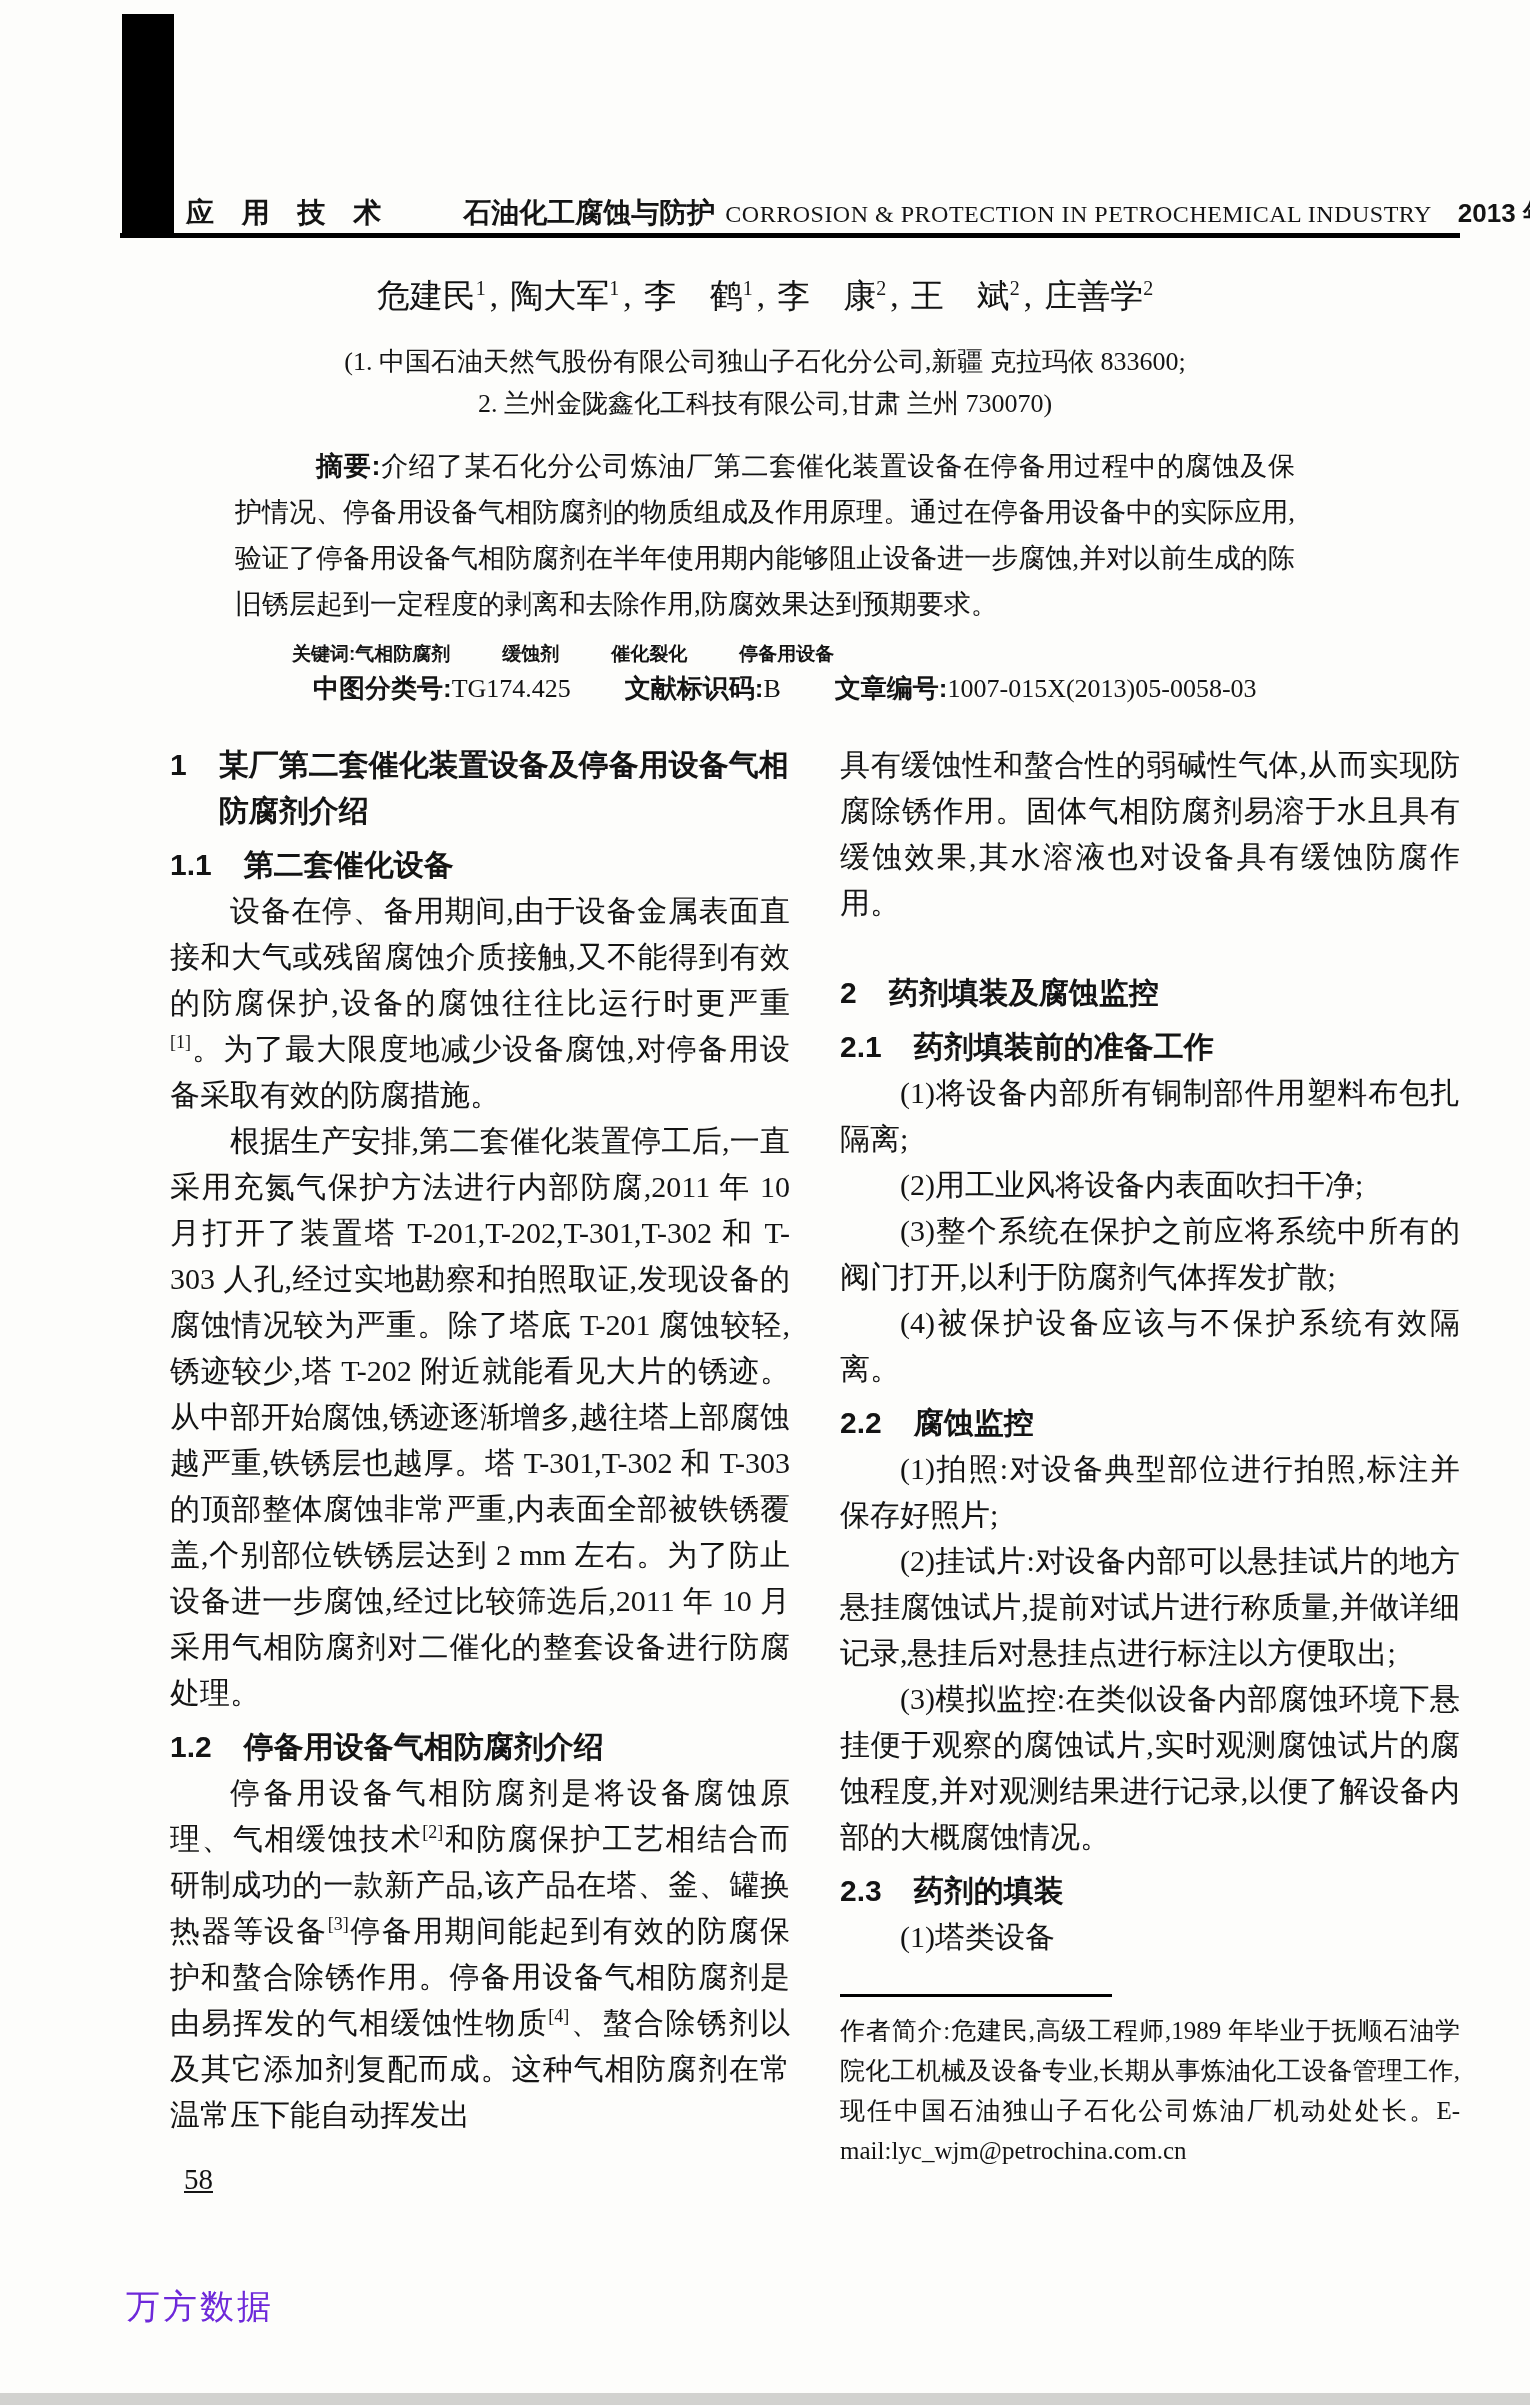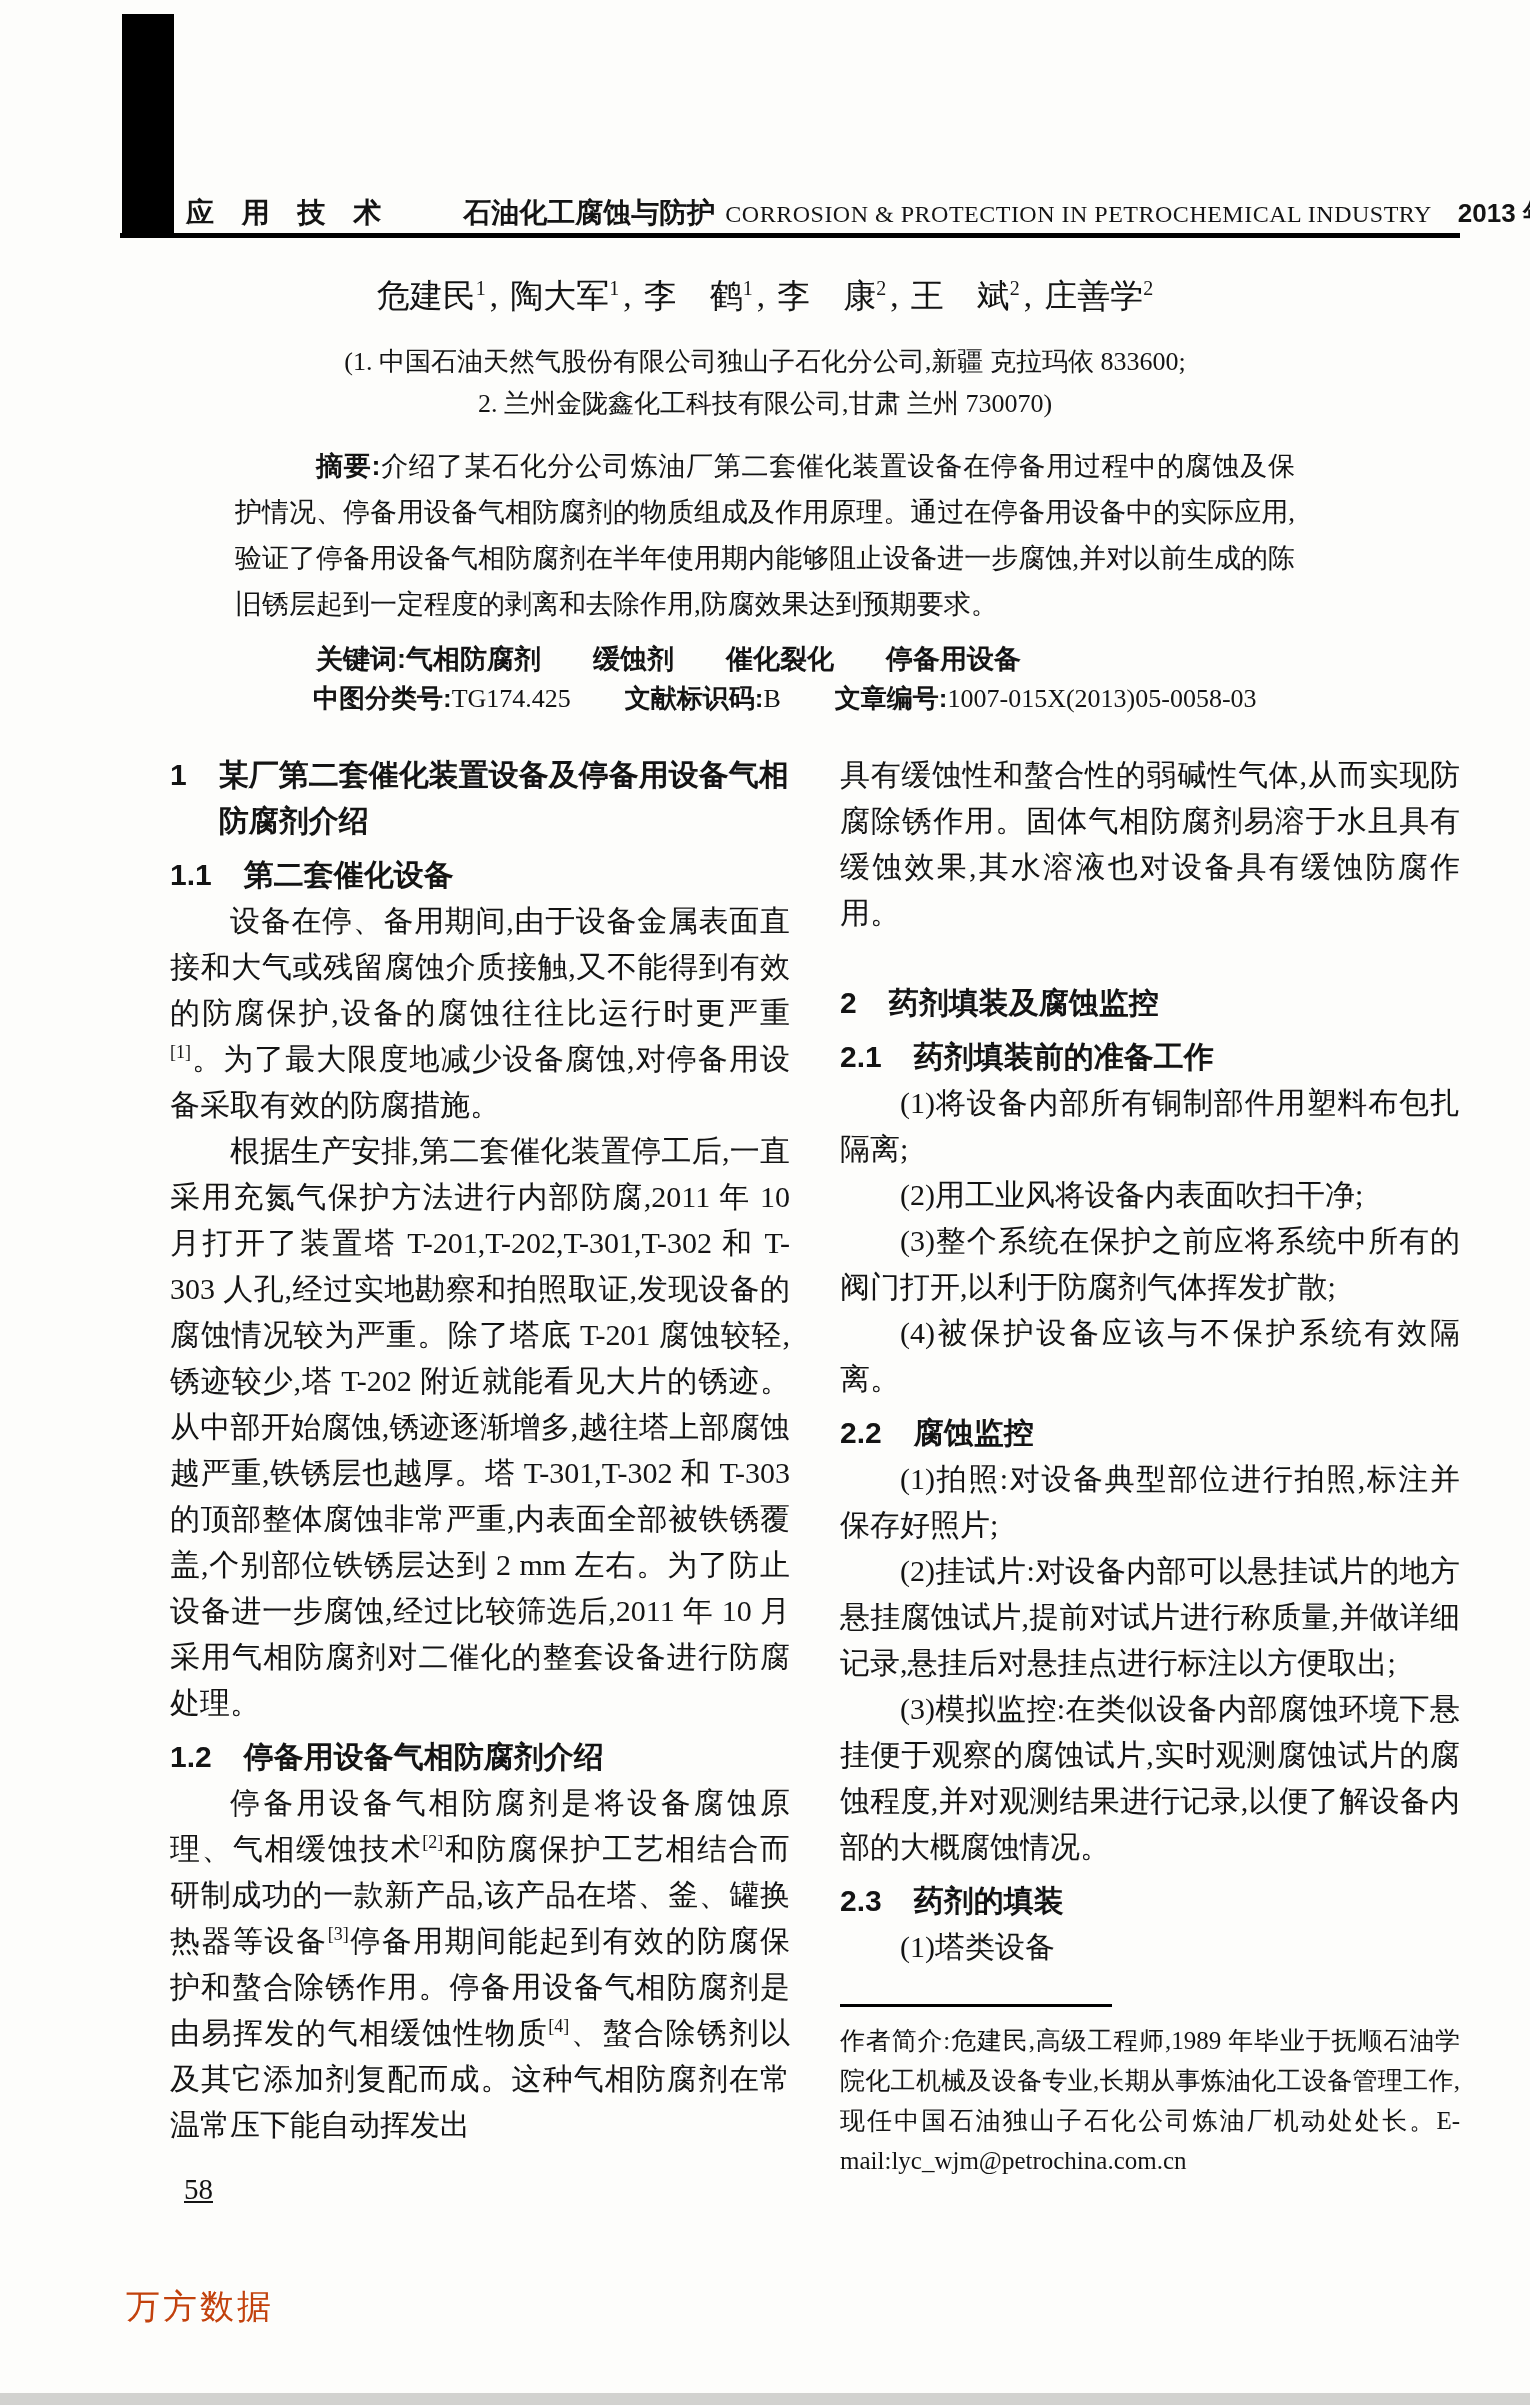--- a/index.html
+++ b/index.html
@@ -19,41 +19,41 @@
   .title{
     text-align:center;font-size:46px;font-weight:bold;margin:84px 0 0 0;
     letter-spacing:3px;font-family:"Liberation Sans",sans-serif;
   }
   .authors{text-align:center;font-size:33px;margin-top:36px;}
   .authors sup{font-size:20px;}
   .author-sep{padding:0 4px;}
   .affils{text-align:center;font-size:26px;margin-top:22px;line-height:42px;}
   .abstract{width:1060px;margin:18px auto 0;font-size:27px;line-height:46px;text-align:justify;text-indent:3em;}
   .abstract .label{font-weight:bold;font-family:"Liberation Sans",sans-serif;}
-  .keywords{width:1060px;margin:14px auto 0;font-size:27px;font-weight:bold;font-family:"Liberation Sans",sans-serif;padding-left:3em;box-sizing:border-box;}
+  .keywords{width:1060px;margin:14px auto 0;font-size:19px;font-weight:bold;font-family:"Liberation Sans",sans-serif;padding-left:3em;box-sizing:border-box;}
   .kw{margin-right:52px;}
   .meta{width:1060px;margin:4px auto 0;font-size:26px;padding-left:3em;box-sizing:border-box;white-space:nowrap;}
   .meta .label{font-weight:bold;font-family:"Liberation Sans",sans-serif;}
   .meta .val{margin-right:54px;}
   .columns{display:flex;margin:36px 0 0 170px;width:1290px;gap:50px;font-size:30px;line-height:46px;}
   .col{width:620px;text-align:justify;}
   .h-sec{display:flex;font-weight:bold;font-family:"Liberation Sans",sans-serif;margin-top:8px;text-align:left;}
   .h-sec.first{margin-top:0;}
   .h-sec.gap{margin-top:44px;}
   .h-sec .num{flex:0 0 auto;margin-right:32px;}
   .h-sec .txt{flex:1 1 auto;}
   .p{margin:0;text-indent:2em;}
   .p.cont{text-indent:0;}
   .p sup{font-size:18px;line-height:0;}
   .pagenum{margin-top:18px;padding-left:14px;font-size:29px;text-decoration:underline;}
   .footnote{margin-top:34px;font-size:25px;line-height:40px;}
   .fn-rule{width:272px;height:3px;background:#000;margin-bottom:14px;}
   .fn{margin:0;text-align:justify;}
   .watermark{
-    position:absolute;left:126px;top:2284px;font-size:34px;color:#c2410c;
+    position:absolute;left:126px;top:2284px;font-size:34px;color:#6d28d9;
     font-family:"Liberation Sans",sans-serif;letter-spacing:3px;
   }
   .scan-edge{position:absolute;left:0;bottom:0;width:100%;height:12px;background:#d2d2cf;}
 </style>
 </head>
 <body>
 
 <div class="page">
 
   <div class="corner-bar"></div>

